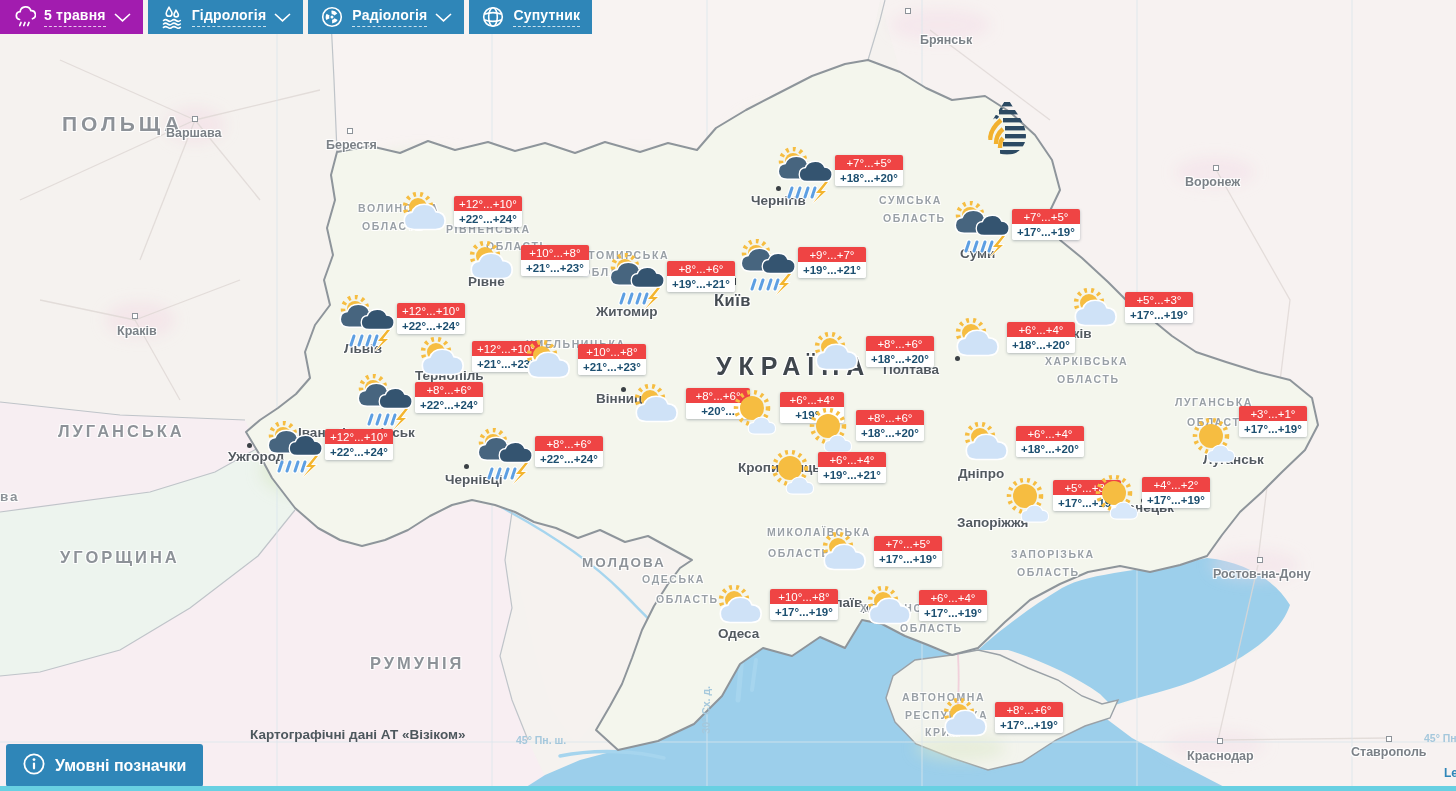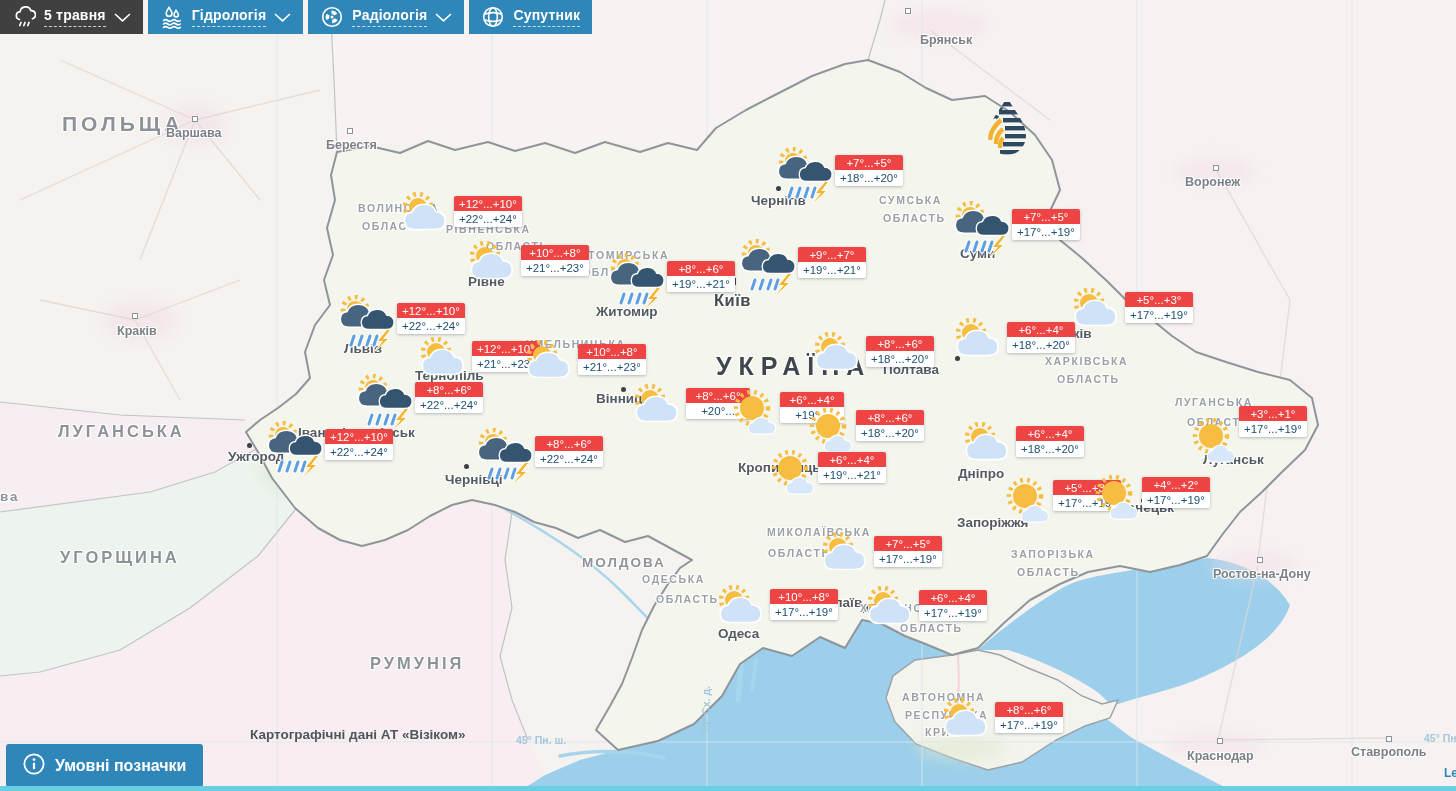--- a/index.html
+++ b/index.html
@@ -4,30 +4,30 @@
 <style>
   html,body{margin:0;padding:0;background:#e8e8e8}
   .app{position:relative;width:1456px;height:791px;overflow:hidden;background:#f5f2ef;
        font-family:"Liberation Sans","DejaVu Sans",sans-serif;-webkit-font-smoothing:antialiased}
   .map-svg{position:absolute;left:0;top:0}
 
   
   #navbar{position:absolute;top:0;left:0;display:flex;gap:5px;z-index:100}
   .nav-tab{display:flex;align-items:center;gap:8px;height:34px;padding:0 12px;background:#2f86b8;
            color:#fff;cursor:pointer;user-select:none}
-  .nav-tab.active{background:#404040}
+  .nav-tab.active{background:#a21caf}
   .tab-label{font-size:14px;font-weight:700;letter-spacing:.2px;border-bottom:1px dashed rgba(255,255,255,.75);padding-bottom:3px}
   .tab-icon svg,.tab-caret svg{display:block}
 
   
   .badge{position:absolute}
   .w-icon{position:absolute;left:-58px;top:-8px;pointer-events:none}
   .b-box{position:relative;min-width:64px;text-align:center;border-radius:2px;box-shadow:0 1px 3px rgba(20,40,60,.3)}
   .b-night{background:#ef4444;color:#fff;font-size:11.5px;font-weight:400;padding:2px 5px 1px;border-radius:2px 2px 0 0;white-space:nowrap}
-  .b-day{background:#fff;color:#1c4f70;font-size:11.5px;font-weight:400;padding:2px 5px;border-radius:0 0 2px 2px;white-space:nowrap}
+  .b-day{background:#fff;color:#1c4f70;font-size:11.5px;font-weight:700;padding:2px 5px;border-radius:0 0 2px 2px;white-space:nowrap}
 
   
   #labels-layer{position:absolute;inset:0;z-index:10;pointer-events:none}
   .lbl{position:absolute;white-space:nowrap;
        text-shadow:-1px -1px 0 rgba(255,255,255,.85),1px -1px 0 rgba(255,255,255,.85),
                    -1px 1px 0 rgba(255,255,255,.85),1px 1px 0 rgba(255,255,255,.85)}
   .lbl-country{font-size:21px;letter-spacing:4px;color:#8d9298;font-weight:600}
   .lbl-country2{font-size:16.5px;letter-spacing:3px;color:#8d9298;font-weight:600}
   .lbl-country3{font-size:13.5px;letter-spacing:2px;color:#8d9298;font-weight:600}
   .lbl-big{font-size:25px;letter-spacing:7px;color:#3f464d;font-weight:600}

